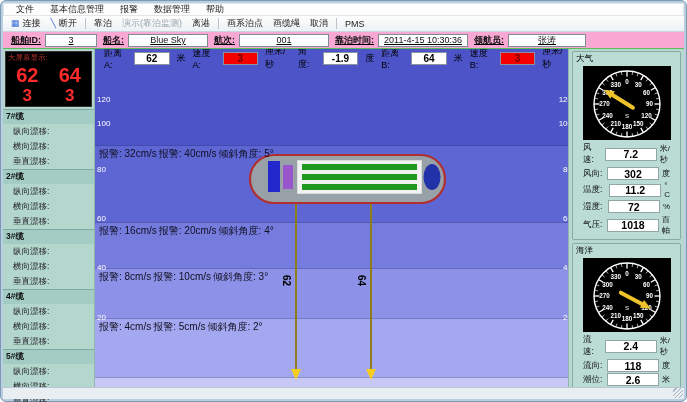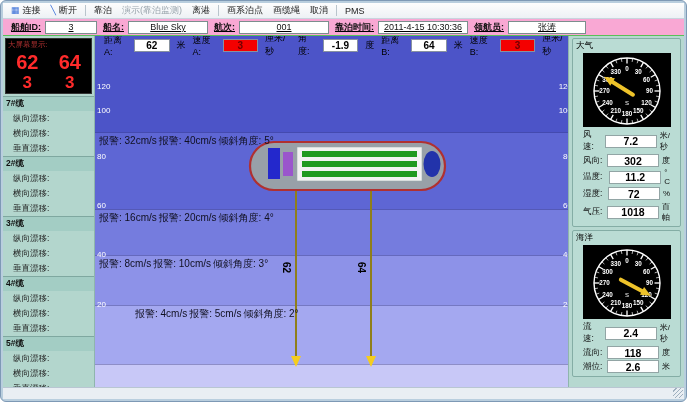--- a/index.html
+++ b/index.html
@@ -59,20 +59,27 @@
   .statusbar{height:12px;background:#e9eef3;border-top:1px solid #b9c6d2;position:relative;}
   .grip{position:absolute;right:1px;bottom:1px;width:10px;height:10px;background:
     repeating-linear-gradient(135deg,transparent 0 2px,#9fb0bf 2px 3px);}
 </style>
 </head>
 <body>
 
 <div class="stage">
   <div class="window">
 
+    <div class="menubar" id="menubar">
+        <span class="menu-item">文件</span>
+        <span class="menu-item">基本信息管理</span>
+        <span class="menu-item">报警</span>
+        <span class="menu-item">数据管理</span>
+        <span class="menu-item">帮助</span>
+      </div>
     <div class="toolbar" id="toolbar">
         <span class="tool-button">
           <span class="tool-icon">▦</span>
           <span>连接</span>
         </span>
         <span class="tool-button">
           <span class="tool-icon">╲</span>
           <span>断开</span>
         </span>
         <span class="tb-sep"></span>
@@ -232,21 +239,21 @@
           <div class="alarm-row" style="top: 175px;">
             <span class="alarm-seg">报警: 16cm/s</span>
             <span class="alarm-seg">报警: 20cm/s</span>
             <span class="alarm-seg">倾斜角度: 4°</span>
           </div>
           <div class="alarm-row" style="top: 221px;">
             <span class="alarm-seg">报警: 8cm/s</span>
             <span class="alarm-seg">报警: 10cm/s</span>
             <span class="alarm-seg">倾斜角度: 3°</span>
           </div>
-          <div class="alarm-row" style="top: 271px; margin-left: 36px;">
+          <div class="alarm-row" style="top: 271px;">
             <span class="alarm-seg">报警: 4cm/s</span>
             <span class="alarm-seg">报警: 5cm/s</span>
             <span class="alarm-seg">倾斜角度: 2°</span>
           </div>
         </div>
 
       <div class="rightpanel">
         <div class="section">
           <div class="sec-title">大气</div>
           <div class="gauge">

